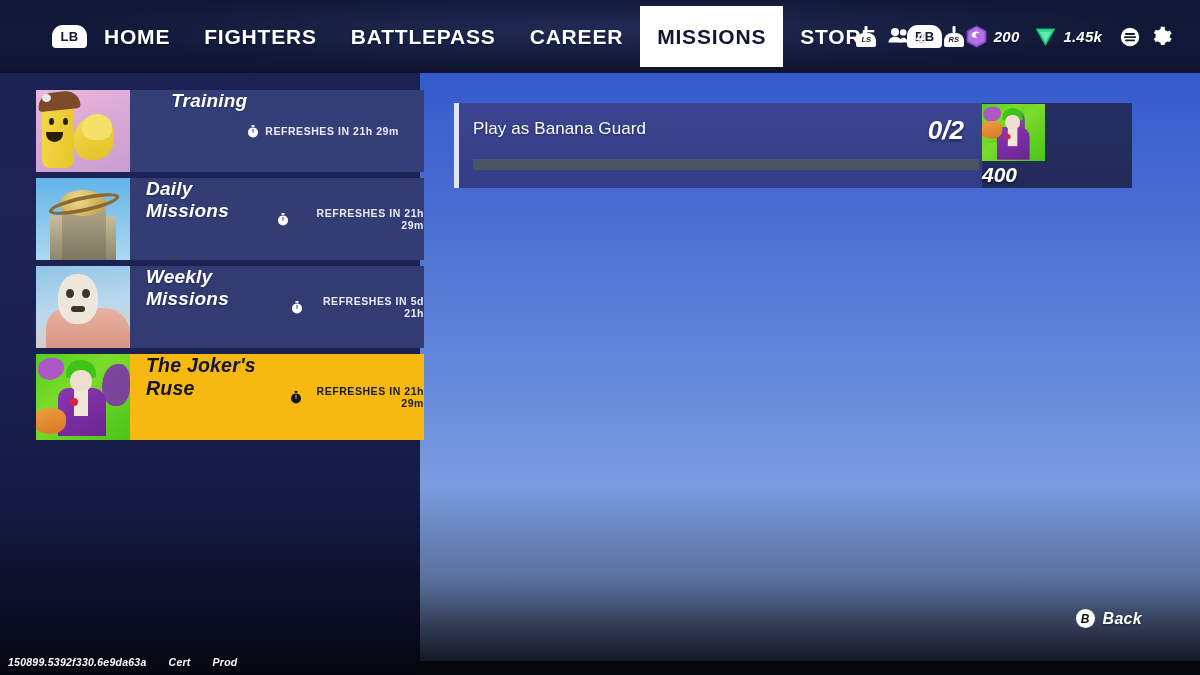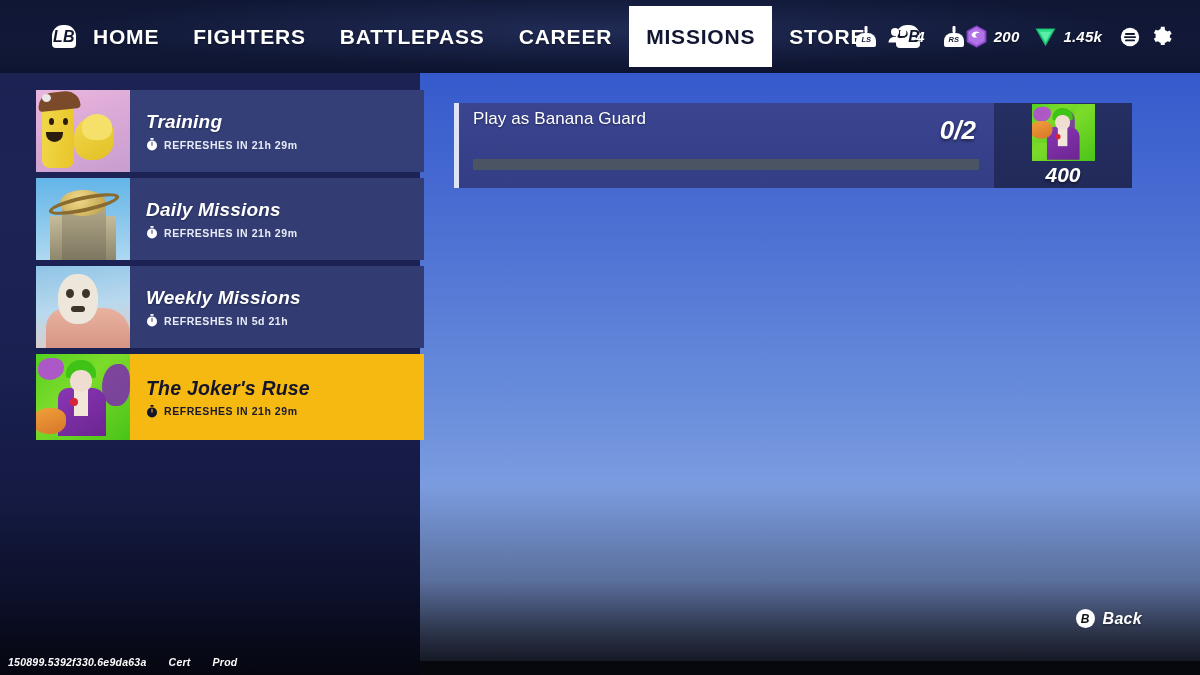--- a/index.html
+++ b/index.html
@@ -38,23 +38,23 @@
   }
   .topbar::before{
     content:""; position:absolute; left:0; top:0; width:1200px; height:73px;
     background: radial-gradient(ellipse at 50% 40%, rgba(44,58,108,.55) 0%, rgba(16,23,53,0) 62%);
   }
   .nav {
     position: absolute; left: 52px; top: 0; height: 73px;
     display: flex; align-items: center; gap: 0; z-index: 6;
   }
   .bumper {
-    width: 24px; height: 23px; background: #fff; color: #11172f;
+    width: 35px; height: 23px; background: #fff; color: #11172f;
     border-radius: 11px 11px 4px 4px;
-    font-size: 16px; font-weight: bold; font-style: italic;
+    font-size: 13px; font-weight: bold; 
     display: flex; align-items: center; justify-content: center;
     letter-spacing: .3px;
   }
   .bumper.rb { margin-left: 14px; }
   .nav-item {
     color: #fff; font-size: 21px; font-weight: bold;
     letter-spacing: .8px; padding: 0 17px; height: 61px;
     display: flex; align-items: center; white-space: nowrap;
     text-shadow: 0 1px 2px rgba(0,0,0,.45);
   }
@@ -110,21 +110,21 @@
   .card.c1 { background: #343f78; width: 388px; }
   .card.c2 { background: #333d74; width: 388px; }
   .card.c3 { background: #323c72; width: 388px; }
   .card.sel {
     background: #f5b912; width: 388px; height: 86px;
     box-shadow: 0 0 0 0 rgba(0,0,0,0);
   }
   .thumb { width: 94px; height: 100%; flex: none; position: relative; overflow: hidden; }
   .card.sel .thumb { width: 94px; }
   .card-body {
-    flex: 1; display: flex; flex-direction: column; justify-content: center;
+    flex: 1; display: flex; flex-direction: row; justify-content: center;
     padding-left: 16px;
   }
   .card.sel .card-body { padding-left: 16px; }
   .card-title {
     font-size: 19px; font-weight: bold; font-style: italic; color: #fff;
     letter-spacing: .2px; margin-bottom: 5px;
     text-shadow: 0 1px 2px rgba(0,0,0,.35);
   }
   .card.sel .card-title { color: #14142a; text-shadow: none; font-size: 19.5px;}
   .card-sub {
@@ -182,39 +182,39 @@
   .jk-splat{position:absolute;left:2px;top:4px;width:26px;height:22px;background:#b54ad8;border-radius:50% 40% 60% 45%;opacity:.9;}
   .jk-splat2{position:absolute;right:0px;top:10px;width:28px;height:42px;background:#7f2bb0;border-radius:60% 40% 50% 50%;opacity:.85;}
 
   
   .mission-card {
     position: absolute; left: 454px; top: 103px; width: 678px; height: 85px;
     background: linear-gradient(180deg,#3a4490 0%, #343e86 100%);
     z-index: 3; display: flex; overflow: hidden;
   }
   .mc-accent { width: 5px; background: #dfe4f4; flex: none; }
-  .mc-main { flex: 1; position: relative; padding: 6px 0 0 14px; }
+  .mc-main { flex: 1; position: relative; padding: 16px 0 0 14px; }
   .mc-title {
     font-size: 17px; color: #fff; letter-spacing: .1px;
     text-shadow: 0 1px 2px rgba(0,0,0,.4);
   }
   .mc-progress-track {
     position: absolute; left: 14px; bottom: 18px; width: 506px; height: 11px;
     background: #4a5463; border-radius: 1px;
   }
   .mc-progress-fill { height: 100%; width: 0%; background:#e8c12a; border-radius:1px; }
   .mc-count {
     position: absolute; right: 18px; top: 12px;
     font-size: 26px; font-weight: bold; font-style: italic; color: #fff;
     text-shadow: 0 2px 3px rgba(0,0,0,.45);
   }
   .mc-reward {
-    width: 138px; flex: none; position: relative;
+    width: 150px; flex: none; position: relative;
     background: linear-gradient(180deg,#262f63 0%, #222a59 100%);
-    display: flex; flex-direction: column; align-items: center; justify-content: center;
+    display: flex; flex-direction: column; align-items: flex-start; justify-content: center;
   }
   .reward-thumb {
     width: 63px; height: 57px; position: relative; overflow: hidden;
     background: linear-gradient(140deg,#52d020 0%,#7ddb2a 45%,#49c418 100%);
   }
   .reward-amount {
     font-size: 21px; font-weight: bold; font-style: italic; color: #fff;
     margin-top: 2px; text-shadow: 0 2px 3px rgba(0,0,0,.5);
   }
 

